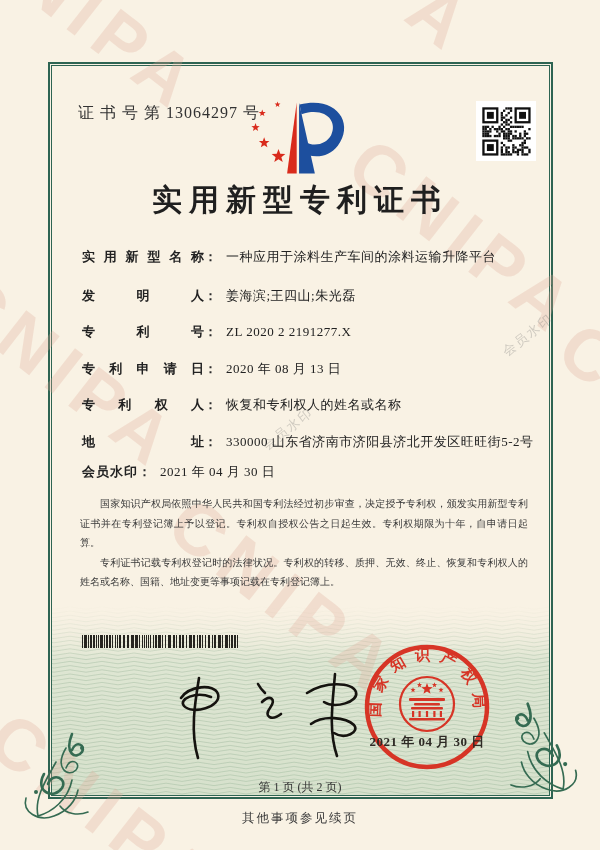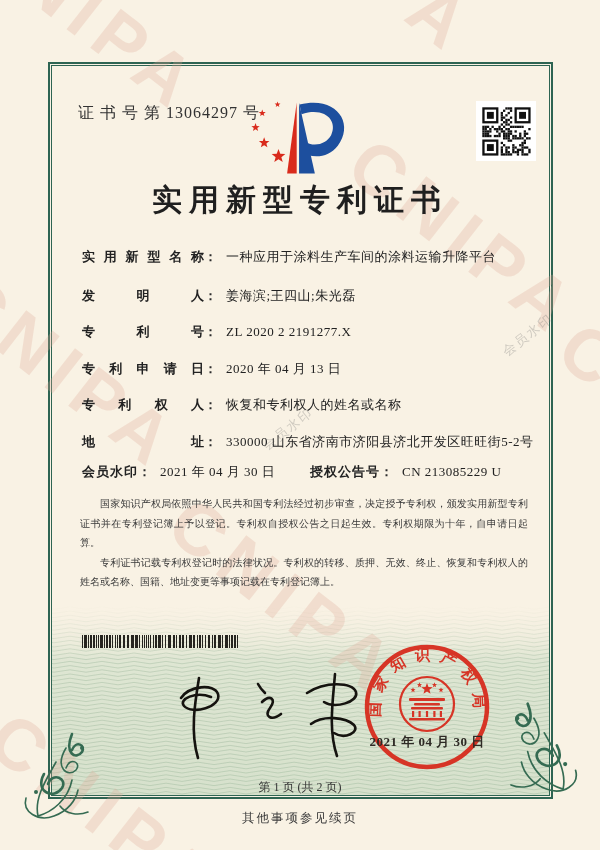--- a/index.html
+++ b/index.html
@@ -372,39 +372,38 @@
         <span>号</span>
       </span><span class="fcolon">：</span><span class="fvalue">ZL 2020 2 2191277.X</span>
   </div>
   <div class="frow" style="top:360px">
     <span class="flabel">
         <span>专</span>
         <span>利</span>
         <span>申</span>
         <span>请</span>
         <span>日</span>
-      </span><span class="fcolon">：</span><span class="fvalue">2020 年 04 月 13 日</span>
+      </span><span class="fcolon">：</span><span class="fvalue">2020 年 08 月 13 日</span>
   </div>
   <div class="frow" style="top:396px">
     <span class="flabel">
         <span>专</span>
         <span>利</span>
         <span>权</span>
         <span>人</span>
       </span><span class="fcolon">：</span><span class="fvalue">恢复和专利权人的姓名或名称</span>
   </div>
   <div class="frow" style="top:433px">
     <span class="flabel">
         <span>地</span>
         <span>址</span>
       </span><span class="fcolon">：</span><span class="fvalue">330000 山东省济南市济阳县济北开发区旺旺街5-2号</span>
   </div>
   <div class="frow" style="top:463px">
     <span><span class="flabel compact">会员水印</span><span class="fcolon">：</span><span class="fvalue">2021 年 04 月 30 日</span></span>
-    <span class="fpair-right"><span class="flabel compact">授权公告号</span><span class="fcolon">：</span><span class="fvalue">CN 213085229 U</span></span>
   </div>
 
   <div class="body-text">
     <p>国家知识产权局依照中华人民共和国专利法经过初步审查，决定授予专利权，颁发实用新型专利证书并在专利登记簿上予以登记。专利权自授权公告之日起生效。专利权期限为十年，自申请日起算。</p>
     <p>专利证书记载专利权登记时的法律状况。专利权的转移、质押、无效、终止、恢复和专利权人的姓名或名称、国籍、地址变更等事项记载在专利登记簿上。</p>
   </div>
 
   <div class="barcode" id="barcode">
       <i style="width:1px;margin-right:1px"></i>
       <i style="width:3px;margin-right:1px"></i>

